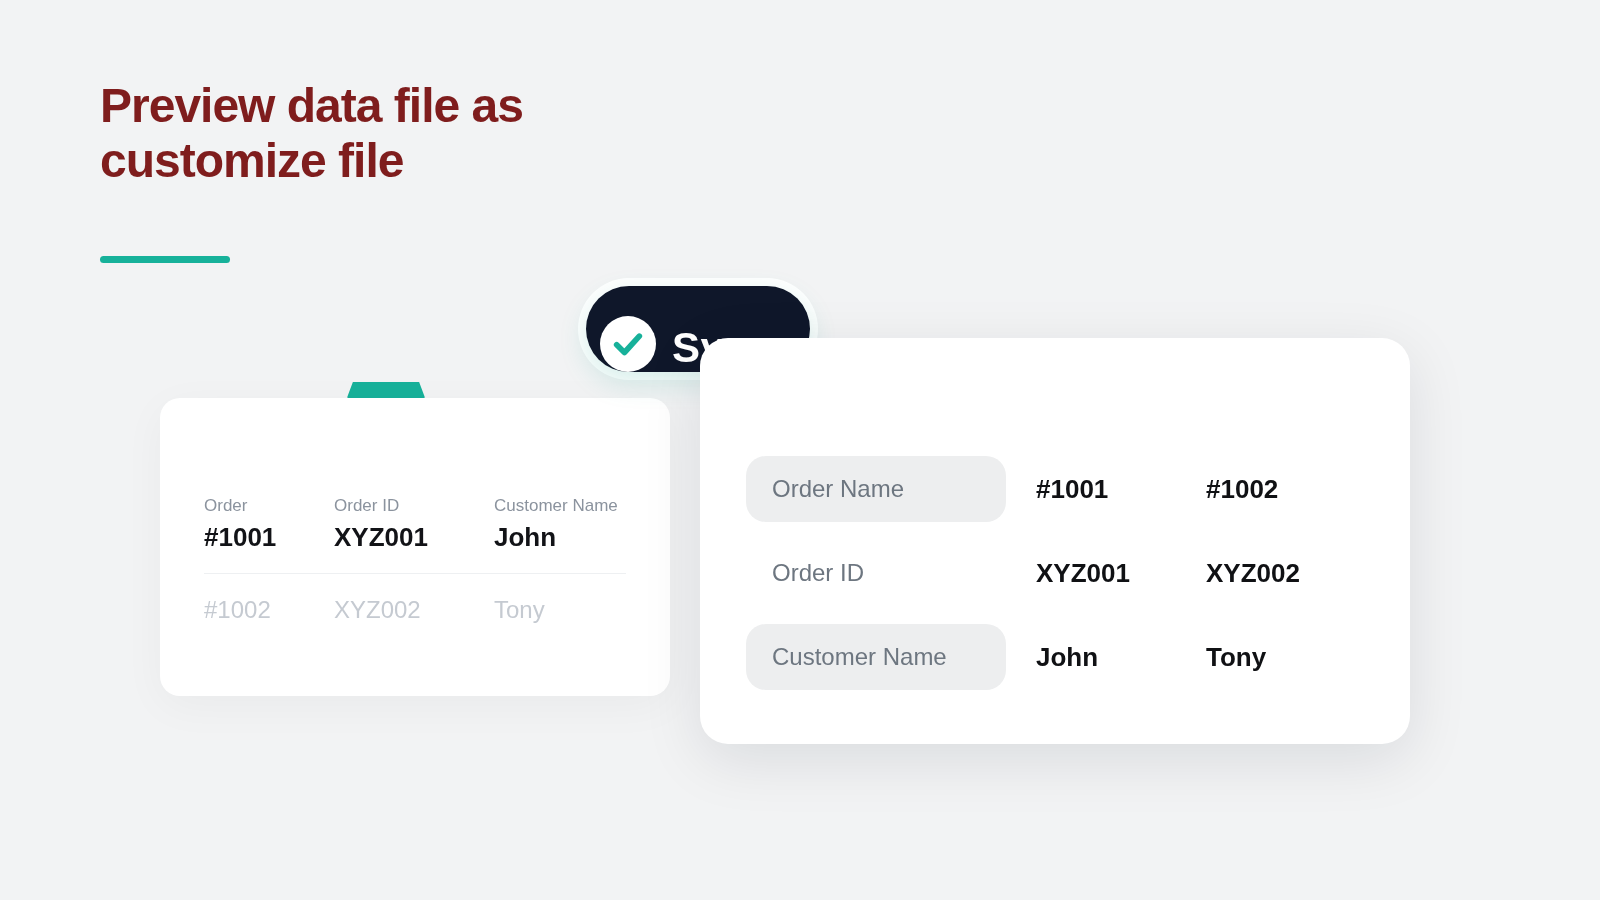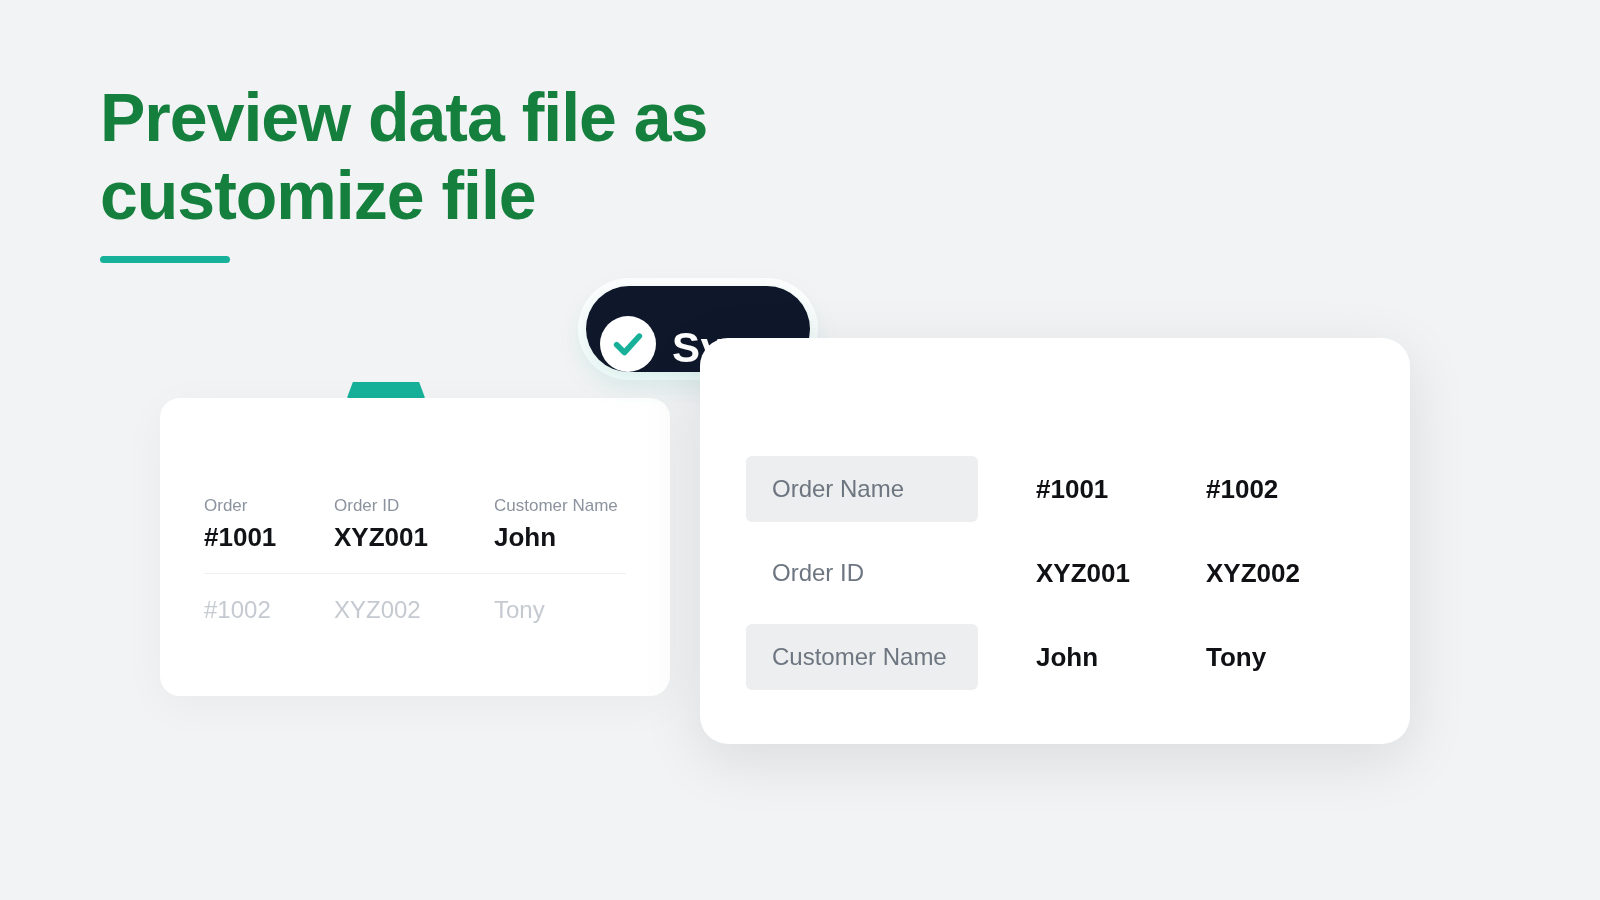--- a/index.html
+++ b/index.html
@@ -8,24 +8,24 @@
     font-family: -apple-system, BlinkMacSystemFont, "Segoe UI", Helvetica, Arial, sans-serif;
     background: #f2f3f4;
     position: relative;
     overflow: hidden;
   }
 
   .headline {
     position: absolute;
     left: 100px;
     top: 78px;
-    font-size: 68px;
+    font-size: 48px;
     font-weight: 800;
     line-height: 1.15;
-    color: #15803d;
+    color: #7f1d1d;
     letter-spacing: -1px;
   }
   .headline-underline {
     position: absolute;
     left: 100px;
     top: 256px;
     width: 130px;
     height: 7px;
     background: #17b19a;
     border-radius: 4px;
@@ -118,27 +118,27 @@
   }
   .p-row {
     display: grid;
     grid-template-columns: 290px 170px 170px;
     align-items: center;
     margin-bottom: 18px;
   }
   .p-row:last-child { margin-bottom: 0; }
   .field-pill {
     height: 66px;
-    border-radius: 6px;
+    border-radius: 20px;
     display: flex;
     align-items: center;
     padding: 0 26px;
     font-size: 24px;
     color: #6d7680;
-    width: 232px;
+    width: 260px;
   }
   .field-pill.shaded { background: #edeeef; }
   .p-val {
     font-size: 26px;
     font-weight: 800;
     color: #101114;
   }
 </style>
 </head>
 <body>

